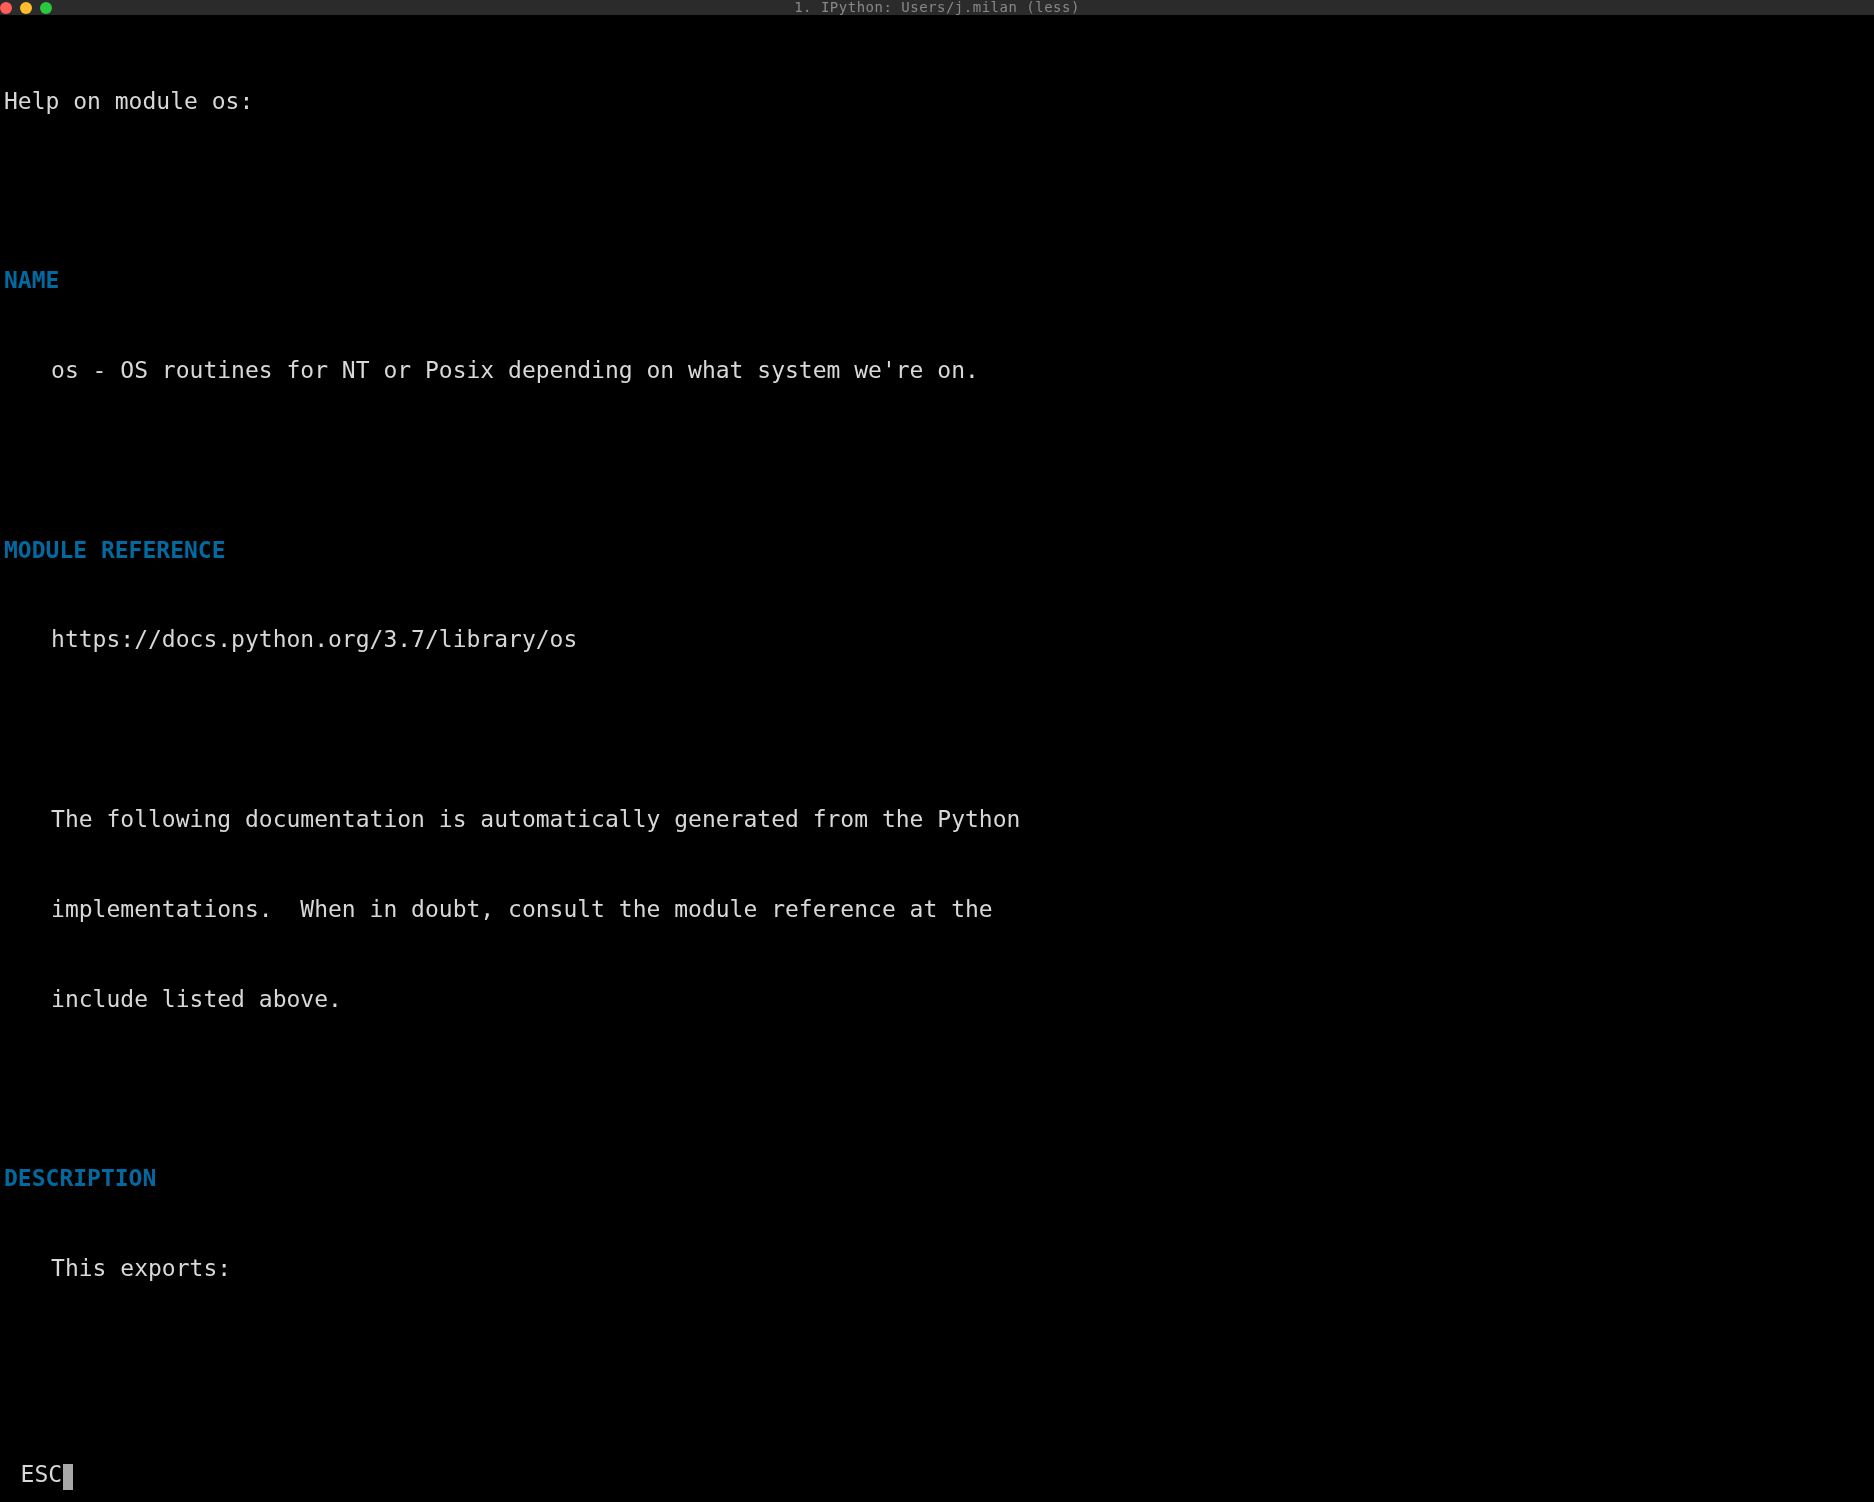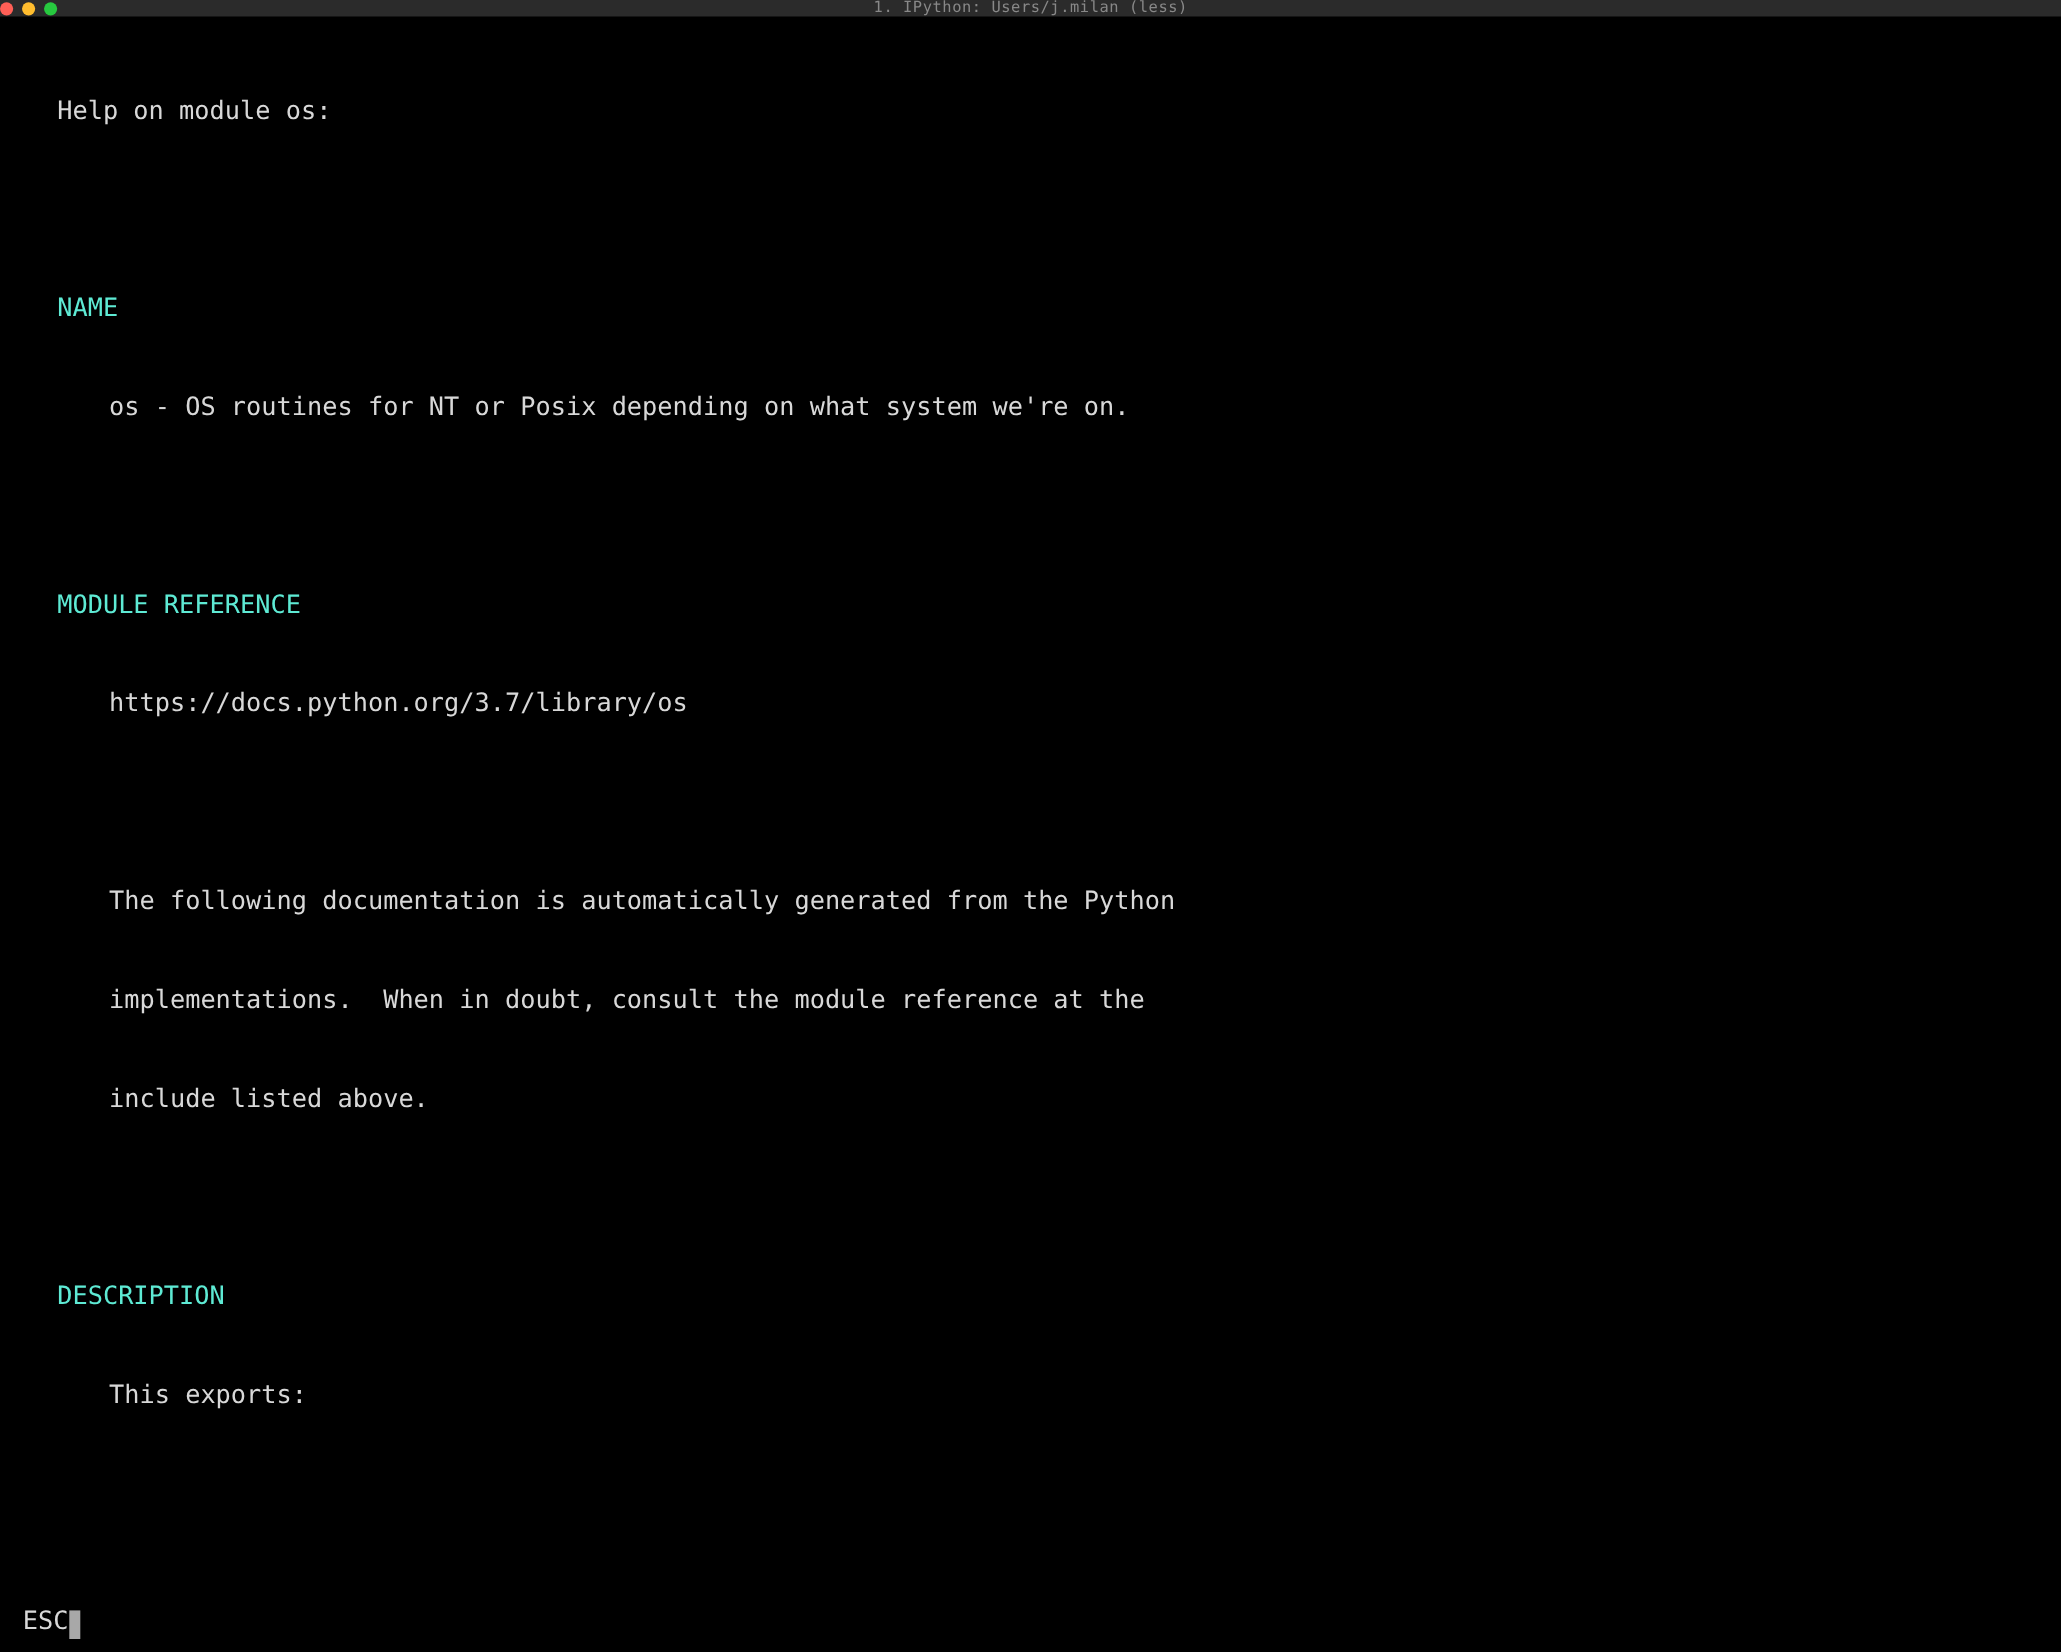--- a/index.html
+++ b/index.html
@@ -42,26 +42,25 @@
       color: #888;
       font-size: 14px;
       letter-spacing: 0.5px;
     }
     .terminal-content {
       padding-top: 12px;
       padding-left: 4px;
       white-space: pre;
     }
     .bold {
-      font-weight: normal;
-      color: #5eead4;
+      font-weight: bold;
+      color: #0369a1;
     }
     .line {
       min-height: 30px;
-      margin-left: 48px;
     }
     .indent1 { padding-left: 3.4ch; }
     .status-line {
       position: absolute;
       bottom: 12px;
       left: 4px;
       display: flex;
       align-items: flex-end;
     }
     .status-esc {

